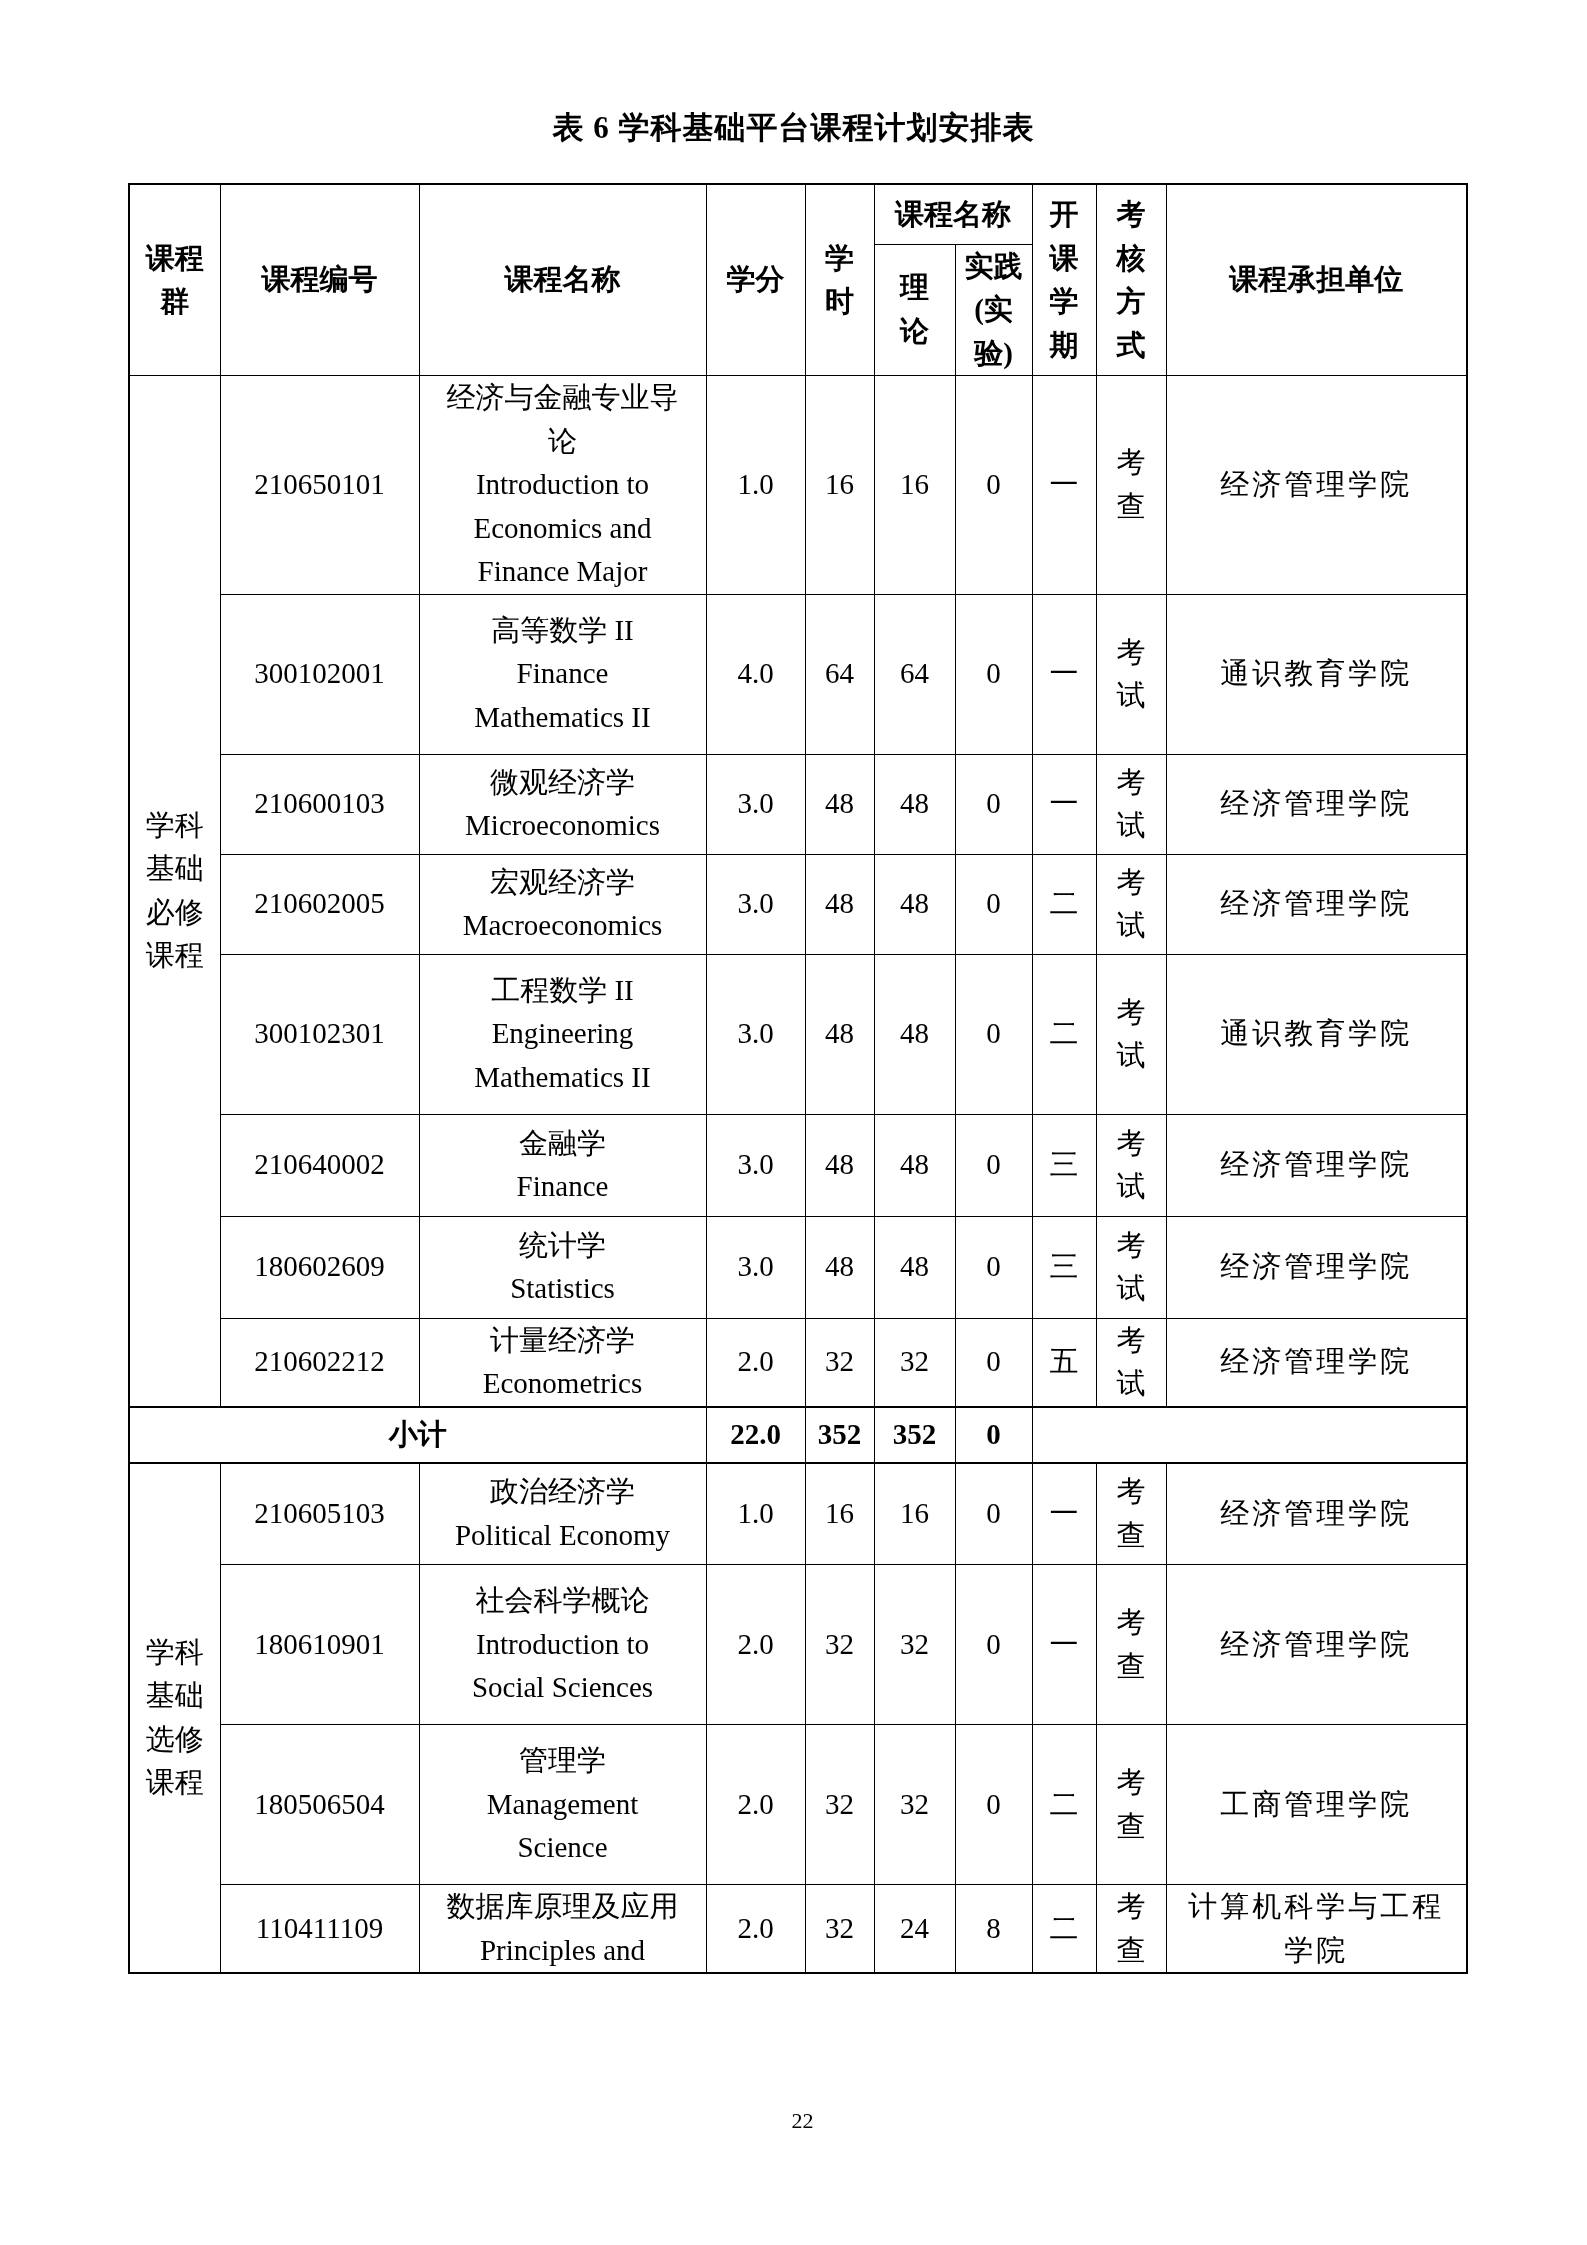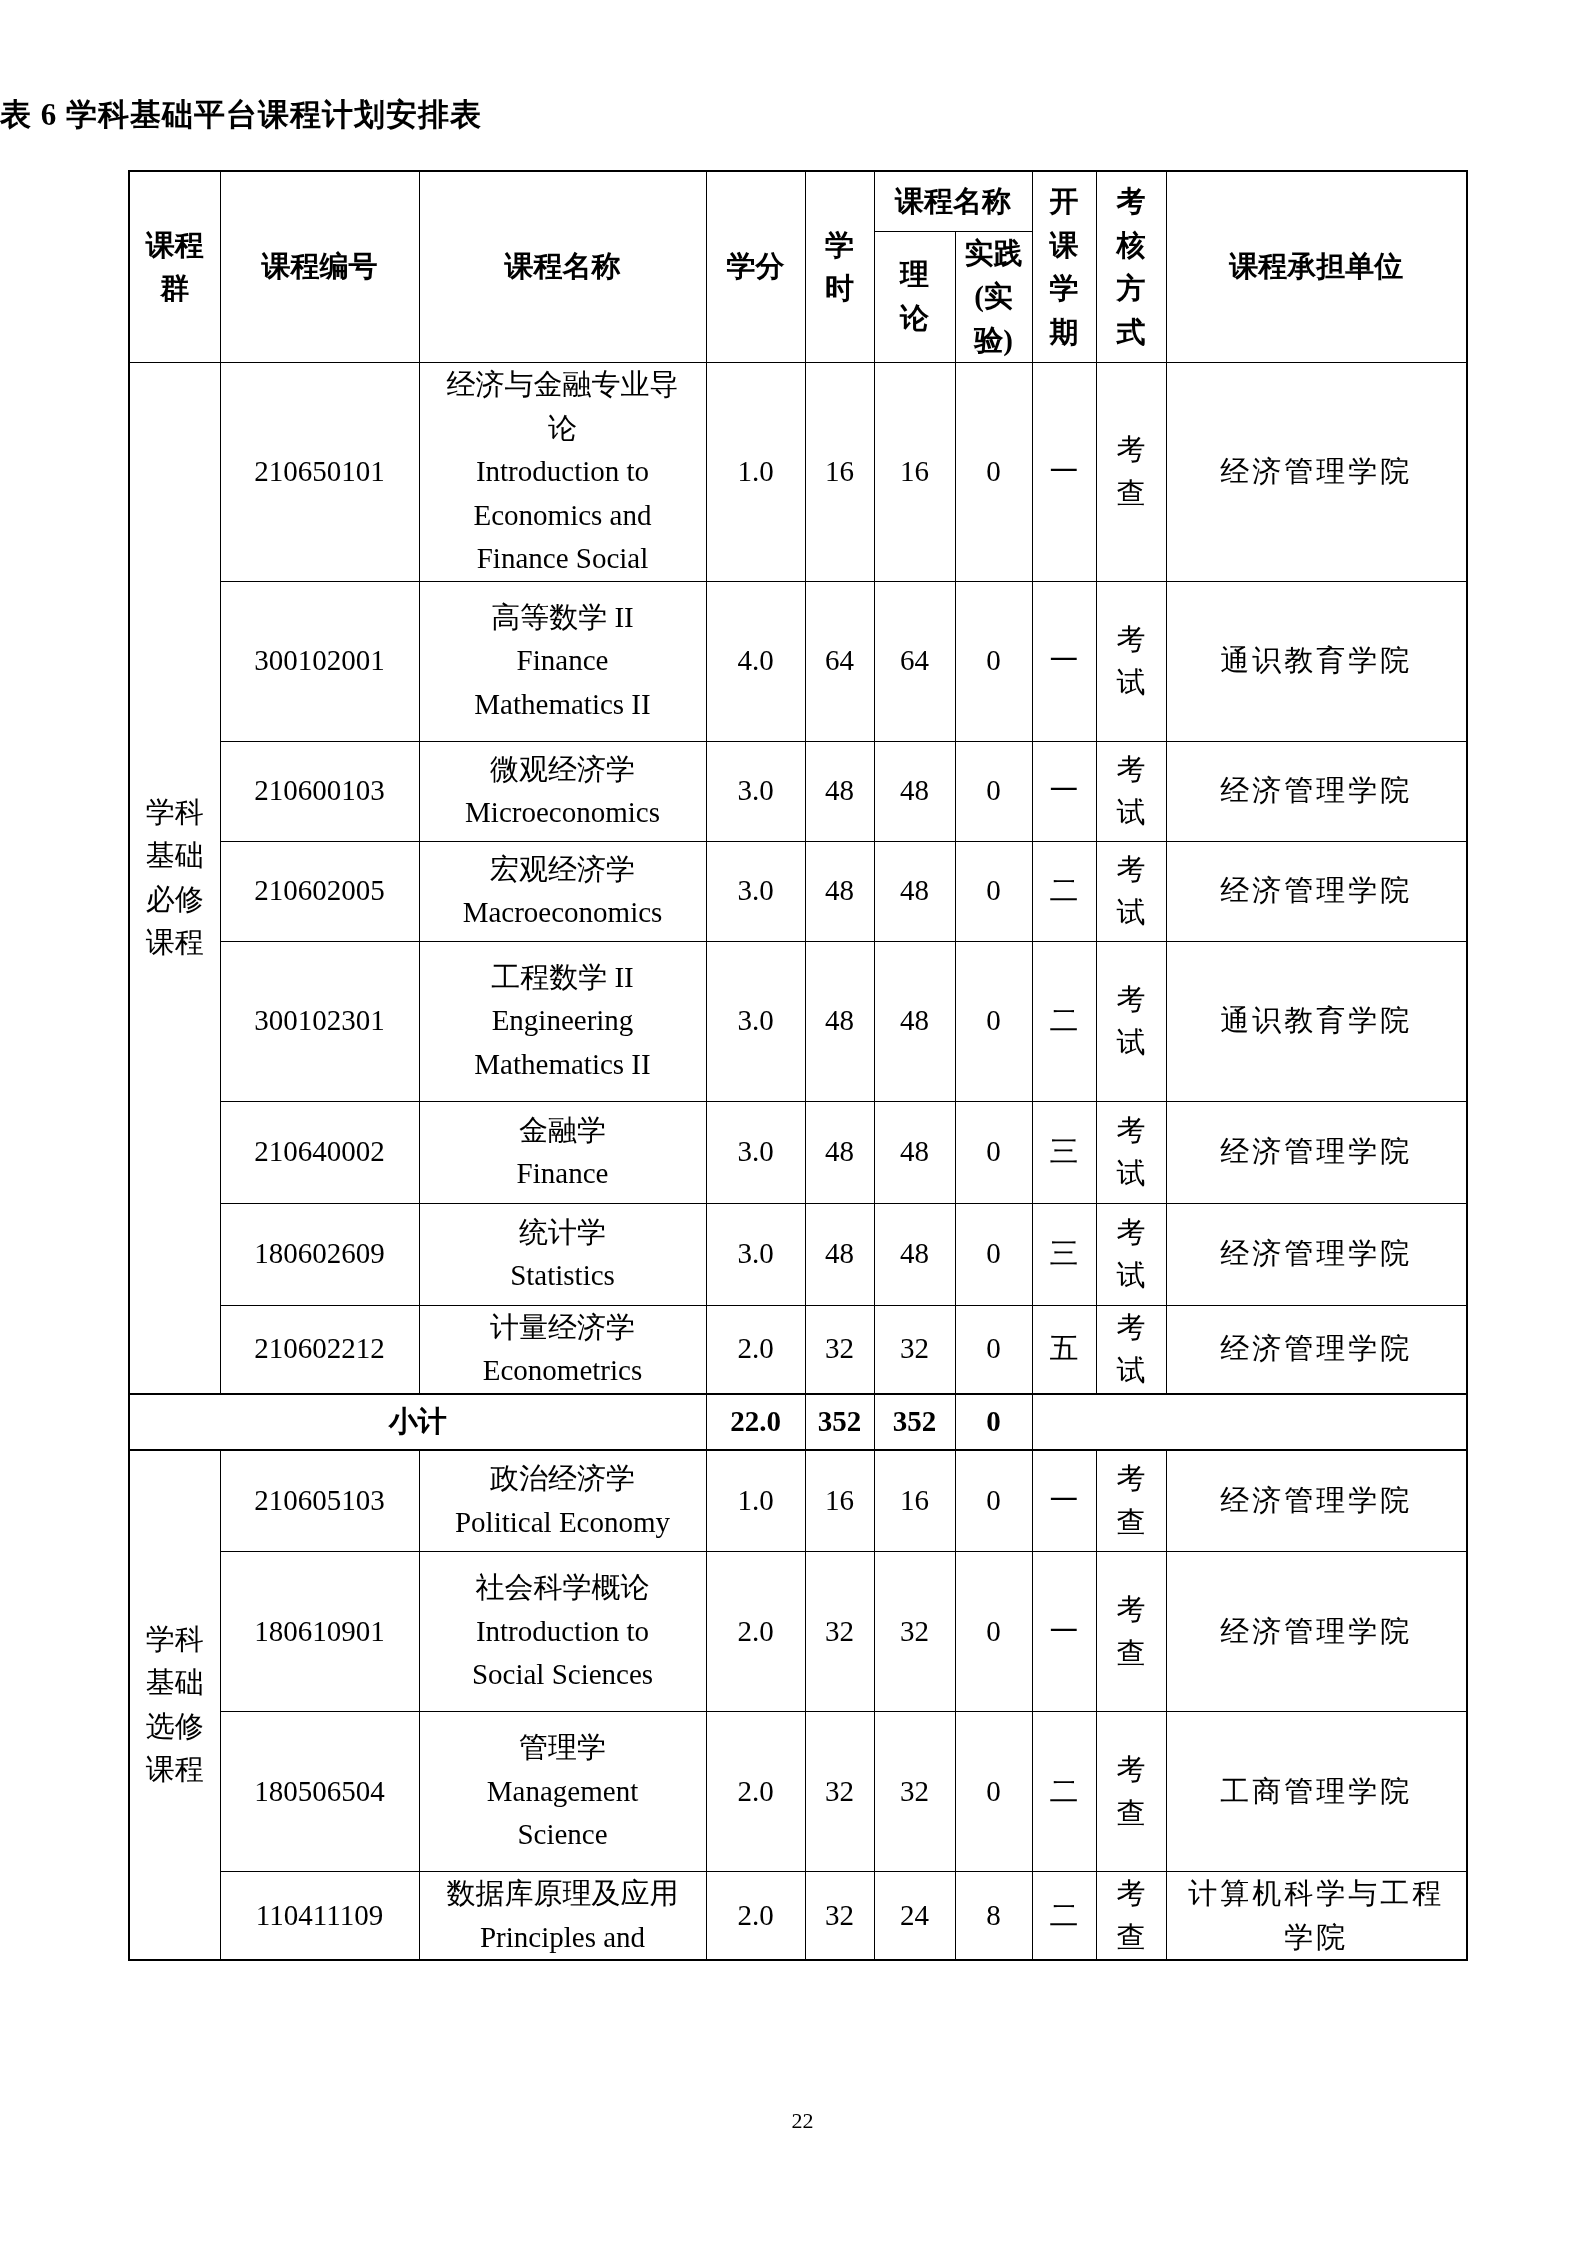--- a/index.html
+++ b/index.html
@@ -8,23 +8,23 @@
     background: #ffffff;
   }
   body {
     width: 1587px;
     height: 2245px;
     position: relative;
     font-family: "Liberation Serif", "DejaVu Serif", serif;
     color: #000000;
   }
   .doc-title {
-    margin: 0;
+    margin: 13px;
     padding-top: 94px;
-    text-align: left;
+    text-align: center;
     font-size: 31px;
     font-weight: bold;
     letter-spacing: 1px;
   }
   table.plan {
     border-collapse: collapse;
     table-layout: fixed;
     margin-left: 128px;
     margin-top: 34px;
     width: 1338px;
@@ -120,21 +120,21 @@
     <tr style="height:200px">
       <td rowspan="8">学科
 基础
 必修
 课程</td>
       <td>210650101</td>
       <td class="name">经济与金融专业导
 论
 Introduction to
 Economics and
-Finance Social</td>
+Finance Major</td>
       <td>1.0</td>
       <td>16</td>
       <td>16</td>
       <td>0</td>
       <td>一</td>
       <td>考
 查</td>
       <td class="unit">经济管理学院</td>
     </tr>
     <tr style="height:160px">

